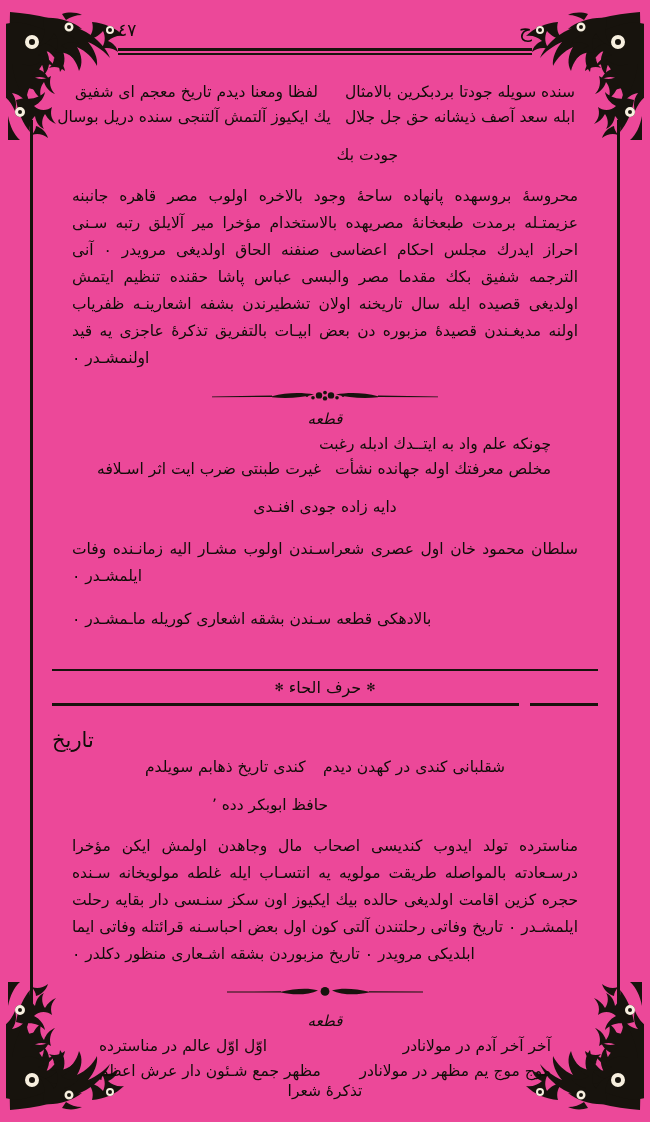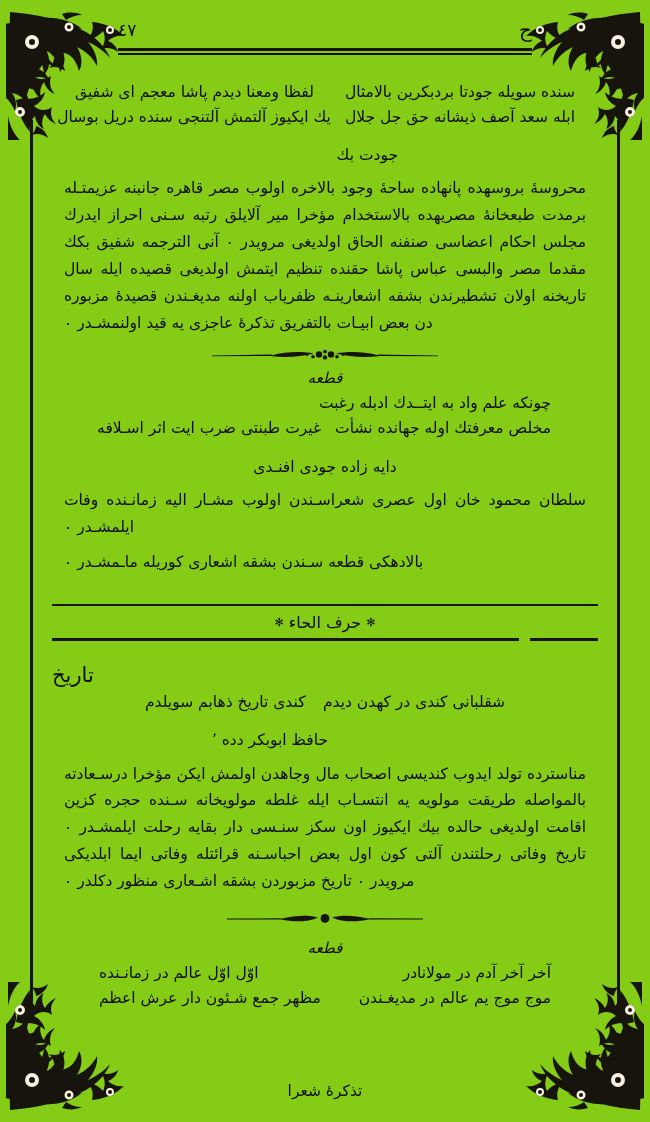--- a/index.html
+++ b/index.html
@@ -7,21 +7,21 @@
   body{
     width:650px;height:1122px;
     background:#f7efdf;
     font-family:"DejaVu Sans","Liberation Sans",sans-serif;
     overflow:hidden;
     position:relative;
     color:#14110d;
   }
   .page{
     position:absolute;inset:0;
-    background:#84cc16;
+    background:#ec4899;
   }
 
   
   .corner{position:absolute;width:132px;height:132px;pointer-events:none;}
   .corner svg{display:block;width:100%;height:100%;}
   .c-tl{left:6px;top:8px;}
   .c-tr{right:6px;top:8px;transform:scaleX(-1);}
   .c-bl{left:6px;bottom:8px;transform:scaleY(-1);}
   .c-br{right:6px;bottom:8px;transform:scale(-1,-1);}
 
@@ -77,21 +77,21 @@
   .verse-wide{width:500px;}
   .verse-mid{width:452px;}
   .verse-narrow{width:360px;}
 
   
   .prose{
     font-size:15.5px;
     line-height:1.74;
     text-align:justify;
     text-align-last:left;
-    margin:8px;
+    margin:16px;
     padding:0 4px;
   }
 
   .entry-name{
     font-size:15.5px;
     text-align:center;
     margin:4px 0 1px 0;
     line-height:1.5;
   }
   .entry-name.indent-r{
@@ -276,21 +276,21 @@
     <div class="hd-rule-thick"></div>
     <div class="hd-rule-gap"></div>
     <div class="hd-rule-thin"></div>
   </div>
 
   <div class="content">
 
     <div class="couplet-block">
       <div class="couplet ar verse-wide">
         <span class="hemi a">سنده سويله جودتا بردبكرين بالامثال</span>
-        <span class="hemi b">لفظا ومعنا ديدم پاشا معجم اى شفيق</span>
+        <span class="hemi b">لفظا ومعنا ديدم تاريخ معجم اى شفيق</span>
       </div>
       <div class="couplet ar verse-wide">
         <span class="hemi a">ابله سعد آصف ذيشانه حق جل جلال</span>
         <span class="hemi b">يك ايكيوز آلتمش آلتنجى سنده دريل بوسال</span>
       </div>
     </div>
 
     <div class="sp-6"></div>
 
     <div class="entry-name ar indent-r">جودت بك</div>
@@ -368,24 +368,24 @@
           <circle cx="100" cy="6.4" r="4.4"></circle>
         </g>
       </svg>
     </div>
 
     <div class="label-kita ar" style="margin-top:12px;">قطعه</div>
 
     <div class="couplet-block">
       <div class="couplet ar verse-mid" style="letter-spacing:1px;">
         <span class="hemi a">آخر آخر آدم در مولانادر</span>
-        <span class="hemi b">اوّل اوّل عالم در زمانـنده</span>
+        <span class="hemi b">اوّل اوّل عالم در مناسترده</span>
       </div>
       <div class="couplet ar verse-mid" style="letter-spacing:1px;">
-        <span class="hemi a">موج موج يم عالم در مديغـندن</span>
+        <span class="hemi a">موج موج يم مظهر در مولانادر</span>
         <span class="hemi b">مظهر جمع شـئون دار عرش اعظم</span>
       </div>
     </div>
 
   </div>
 
   <div class="footer ar">تذكرۀ شعرا</div>
 
 </div>
 

